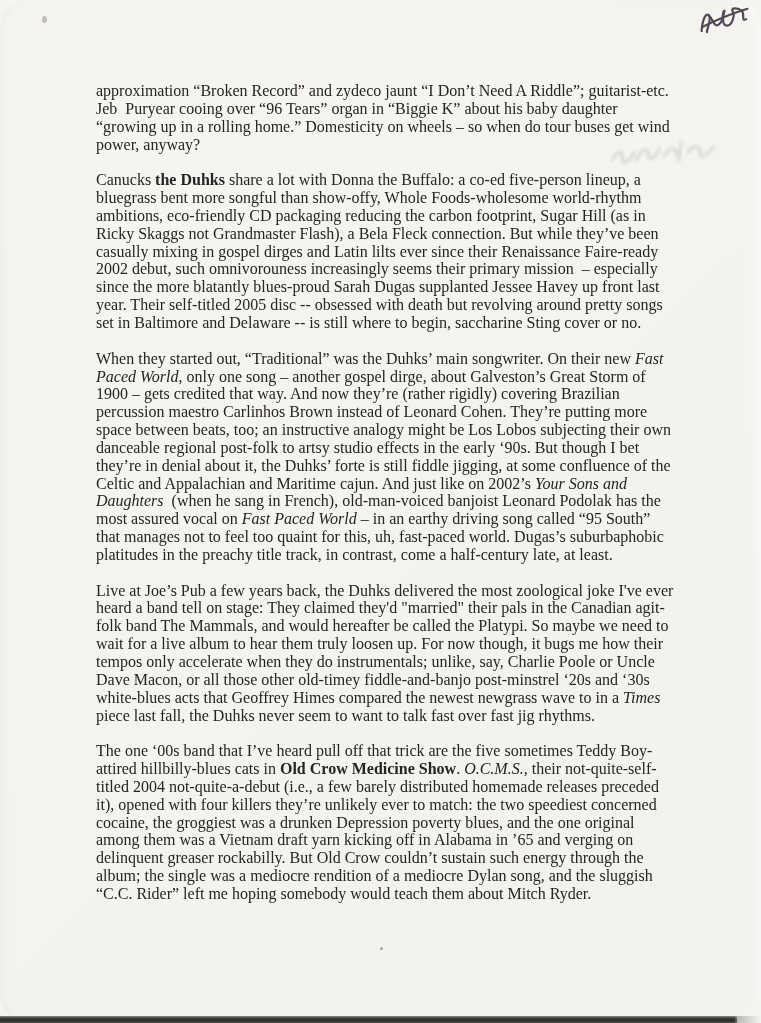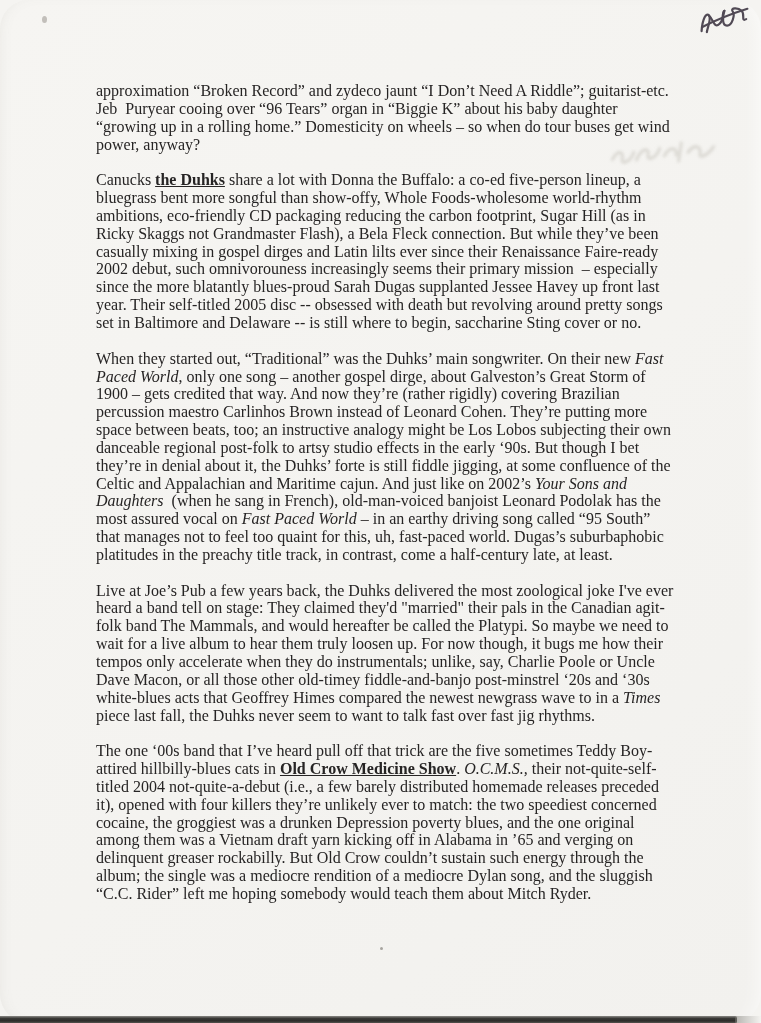--- a/index.html
+++ b/index.html
@@ -30,21 +30,21 @@
     color: #262424;
     font-size: 16px;
     line-height: 17.85px;
     text-align: left;
     white-space: pre-wrap;
   }
   .text-block p {
     margin: 0 0 17.85px 0;
   }
   .seg-normal { font-weight: normal; font-style: normal; }
-  .seg-bold   { font-weight: bold; text-decoration: underline; }
+  .seg-bold   { font-weight: bold; }
   .seg-italic { font-style: italic; }
 
   .corner-mark {
     position: absolute;
     top: 5px;
     right: 6px;
     width: 62px;
     height: 30px;
     transform: rotate(-10deg);
     opacity: 0.88;

